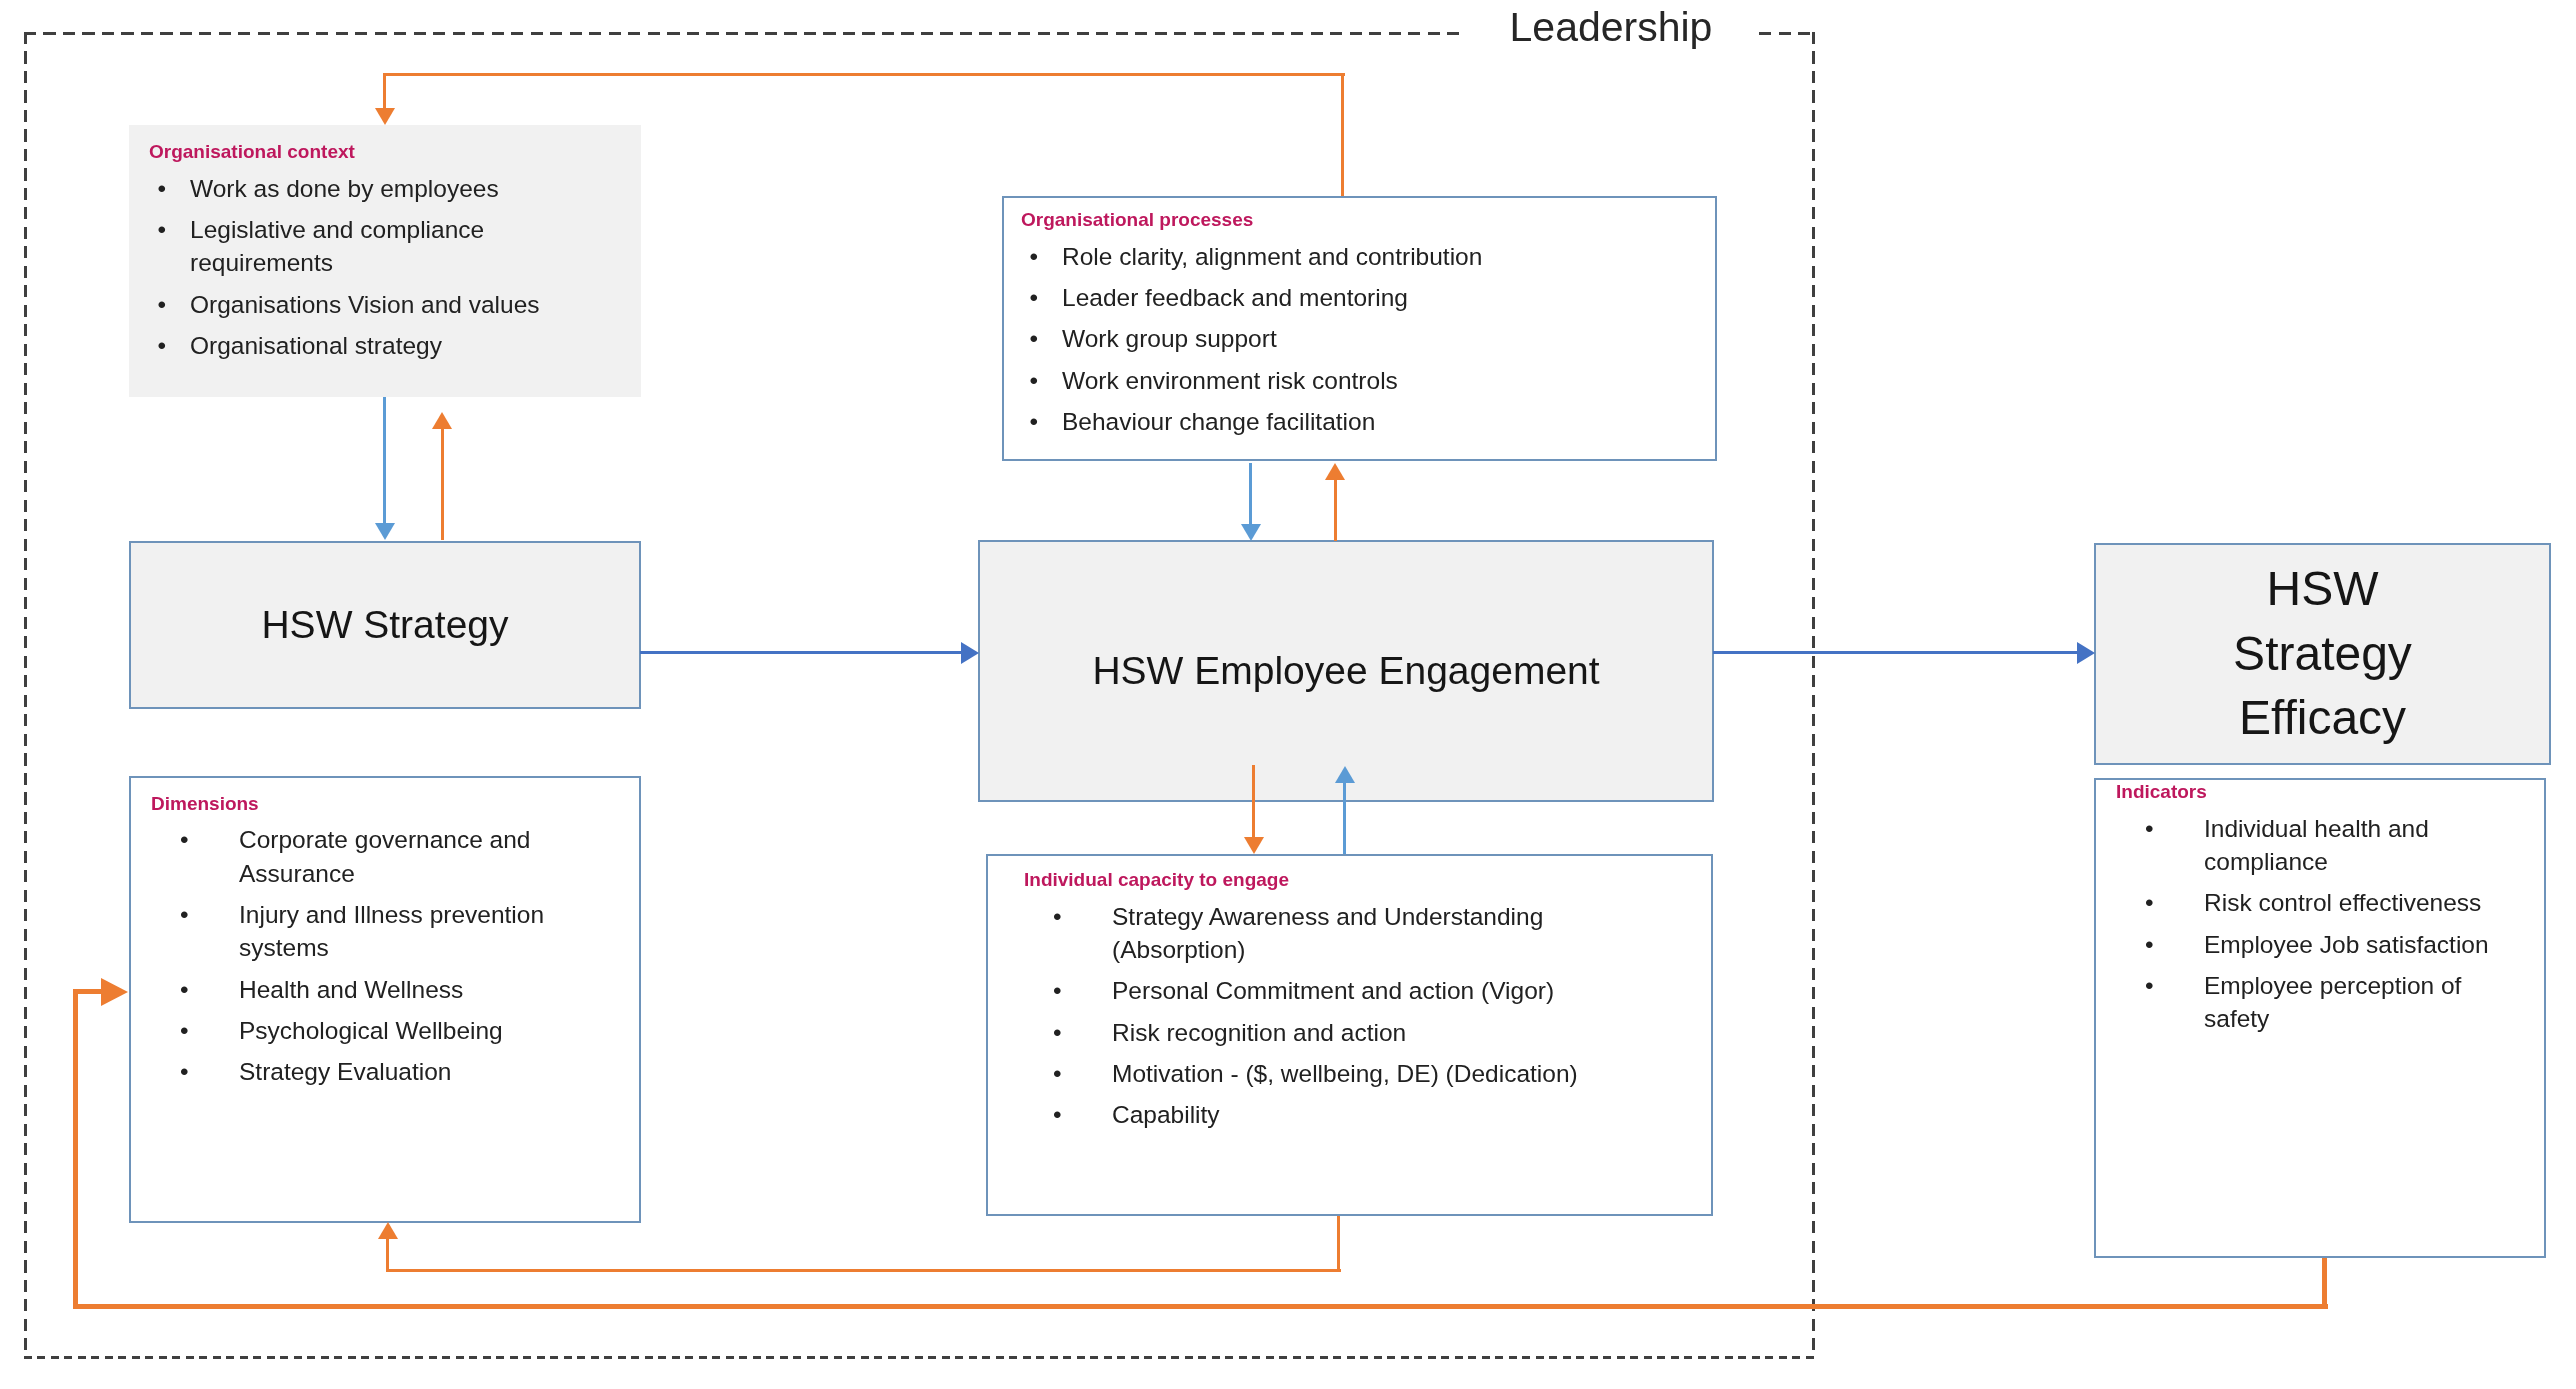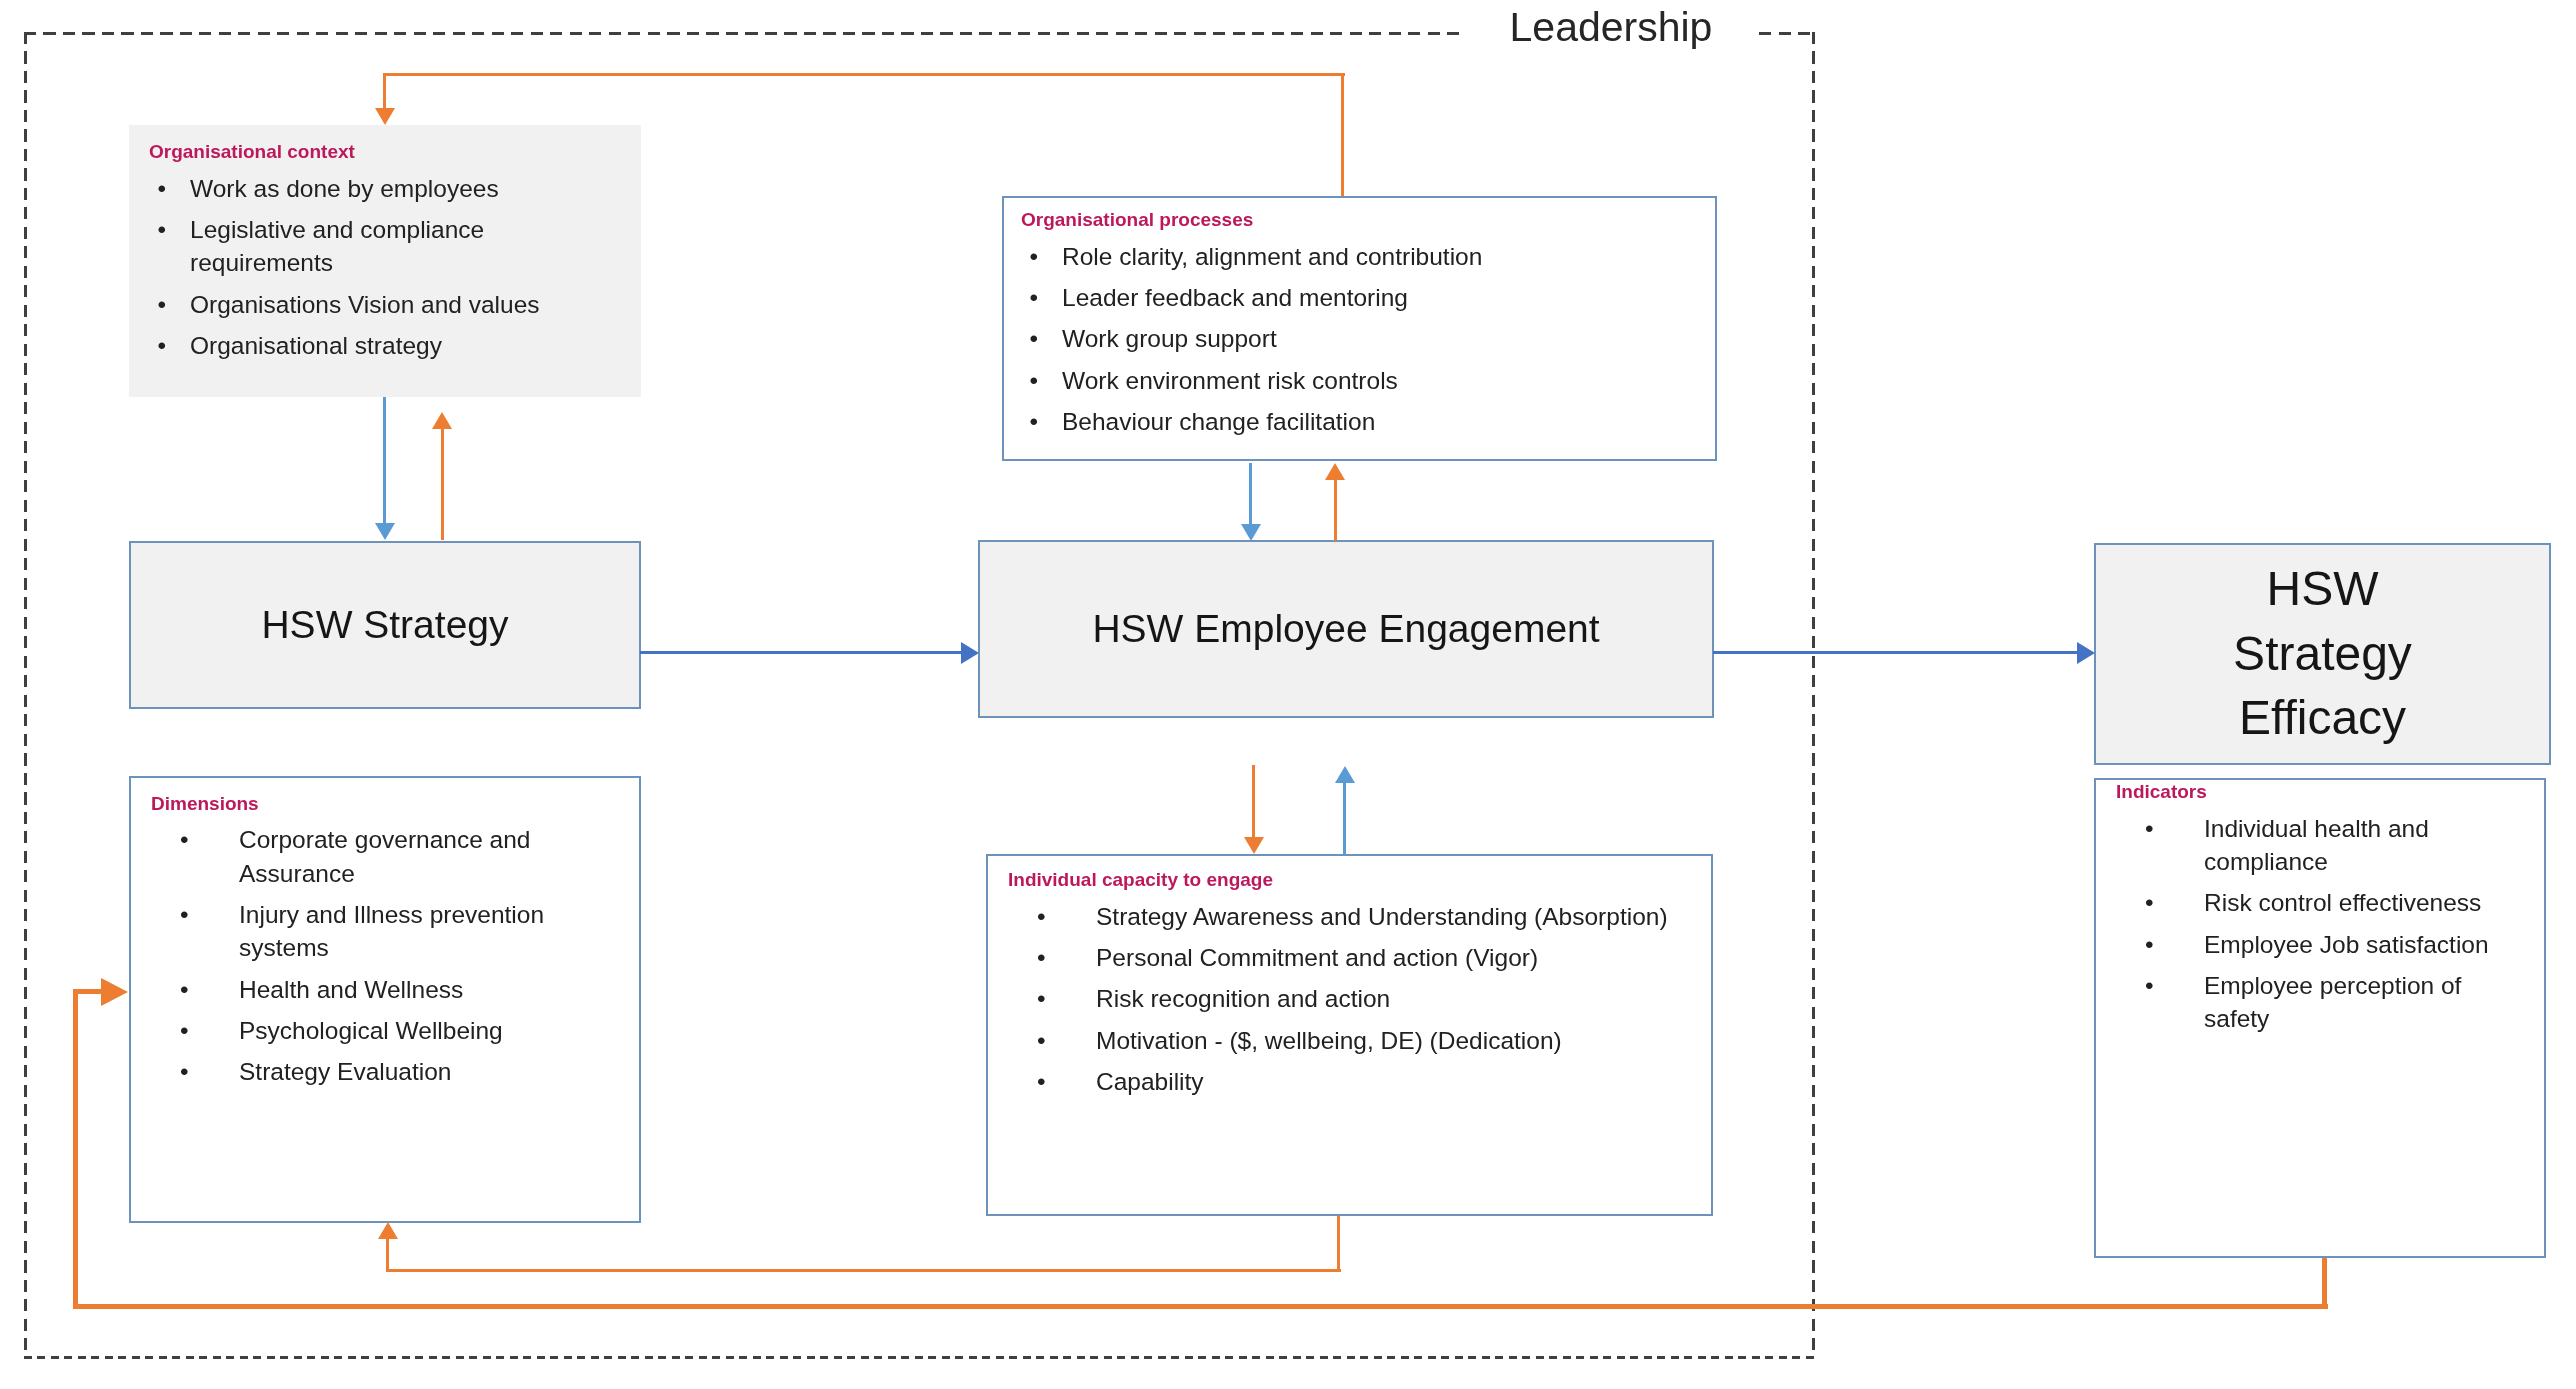--- a/index.html
+++ b/index.html
@@ -84,40 +84,40 @@
       <li>Work group support</li>
       <li>Work environment risk controls</li>
       <li>Behaviour change facilitation</li>
     </ul>
   </div>
 
   <div class="box bordered grayfill center-label" style="left:129px;top:541px;width:512px;height:168px;">
     <span class="big-label">HSW Strategy</span>
   </div>
 
-  <div class="box bordered grayfill center-label" style="left:978px;top:540px;width:736px;height:178px;text-align:right;">
+  <div class="box bordered grayfill center-label" style="left:978px;top:540px;width:736px;height:262px;text-align:right;">
     <span class="big-label">HSW Employee Engagement</span>
   </div>
 
   <div class="box bordered grayfill center-label" style="left:2094px;top:543px;width:457px;height:222px;">
     <span class="efficacy-label" style="display:inline-block;max-width:296px;">HSW Strategy Efficacy</span>
   </div>
 
   <div class="box bordered" style="left:129px;top:776px;width:512px;height:447px;padding:13.5px 20px;">
     <div class="panel-title">Dimensions</div>
     <ul class="blist wide">
       <li>Corporate governance and Assurance</li>
       <li>Injury and Illness prevention systems</li>
       <li>Health and Wellness</li>
       <li>Psychological Wellbeing</li>
       <li>Strategy Evaluation</li>
     </ul>
   </div>
 
-  <div class="box bordered" style="left:986px;top:854px;width:727px;height:362px;padding:12px 20px;">
+  <div class="box bordered" style="left:986px;top:854px;width:727px;height:362px;padding:12px 36px;">
     <div class="panel-title">Individual capacity to engage</div>
     <ul class="blist wide">
       <li>Strategy Awareness and Understanding (Absorption)</li>
       <li>Personal Commitment and action (Vigor)</li>
       <li>Risk recognition and action</li>
       <li>Motivation - ($, wellbeing, DE) (Dedication)</li>
       <li>Capability</li>
     </ul>
   </div>
 

